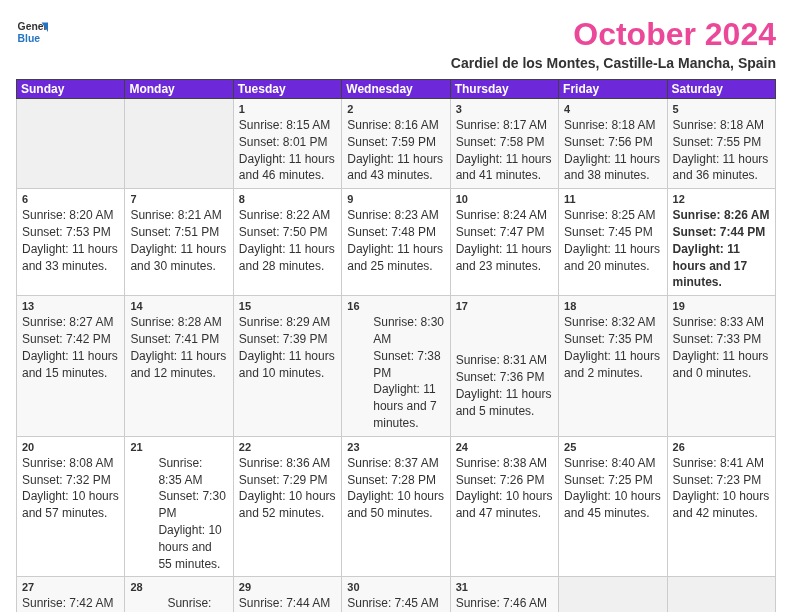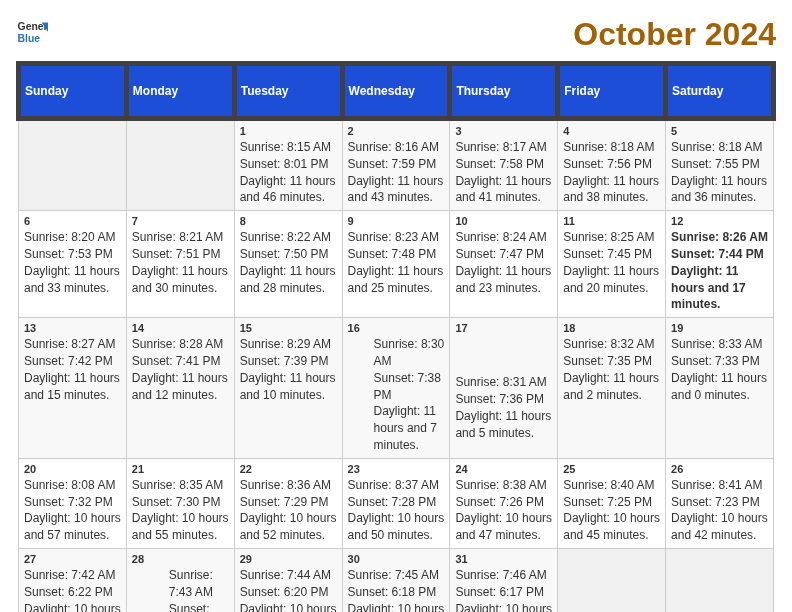--- a/index.html
+++ b/index.html
@@ -24,41 +24,41 @@
     .logo-icon {
       width: 32px;
       height: 32px;
     }
     .title-block {
       text-align: right;
     }
     .month-year {
       font-size: 32px;
       font-weight: bold;
-      color: #a16207;
+      color: #ec4899;
     }
     .location {
       font-size: 14px;
       color: #333;
       font-weight: bold;
       margin-top: 2px;
     }
     table {
       width: 100%;
       border-collapse: collapse;
       margin-top: 8px;
     }
     thead tr th {
-      background: #1d4ed8;
+      background: #6d28d9;
       color: #fff;
       font-size: 12px;
       font-weight: bold;
-      padding: 18px 4px;
+      padding: 2px 4px;
       text-align: left;
-      border: 5px solid #404040;
+      border: 1px solid #404040;
     }
     tbody tr td {
       border: 1px solid #ccc;
       vertical-align: top;
       padding: 4px 5px;
       width: calc(100% / 7);
       font-size: 10px;
       color: #333;
       min-height: 80px;
       height: 80px;
@@ -91,20 +91,21 @@
 <div class="header-top">
   <div class="logo">
     <svg class="logo-icon" viewBox="0 0 40 40" xmlns="http://www.w3.org/2000/svg">
       <text x="2" y="18" font-size="13" font-weight="bold" fill="#333" font-family="Arial">General</text>
       <text x="2" y="32" font-size="13" font-weight="bold" fill="#2575c4" font-family="Arial">Blue</text>
       <polygon points="32,8 40,8 40,20" fill="#2575c4"></polygon>
     </svg>
   </div>
   <div class="title-block">
     <div class="month-year">October 2024</div>
+    <div class="location">Cardiel de los Montes, Castille-La Mancha, Spain</div>
   </div>
 </div>
 
 <table>
   <thead>
     <tr id="header-row">
         <th>Sunday</th>
         <th>Monday</th>
         <th>Tuesday</th>
         <th>Wednesday</th>
@@ -238,21 +239,21 @@
       </tr>
       <tr>
         <td>
           <span class="day-num">20</span>
           <div class="day-info" style="white-space: pre-line;">Sunrise: 8:08 AM
 Sunset: 7:32 PM
 Daylight: 10 hours and 57 minutes.</div>
         </td>
         <td>
           <span class="day-num">21</span>
-          <div class="day-info" style="white-space: pre-line;">Sunrise: 8:35 AM
+          <div class="day-info" style="white-space: pre-line; margin-left: 28px;">Sunrise: 8:35 AM
 Sunset: 7:30 PM
 Daylight: 10 hours and 55 minutes.</div>
         </td>
         <td>
           <span class="day-num">22</span>
           <div class="day-info" style="white-space: pre-line;">Sunrise: 8:36 AM
 Sunset: 7:29 PM
 Daylight: 10 hours and 52 minutes.</div>
         </td>
         <td>

